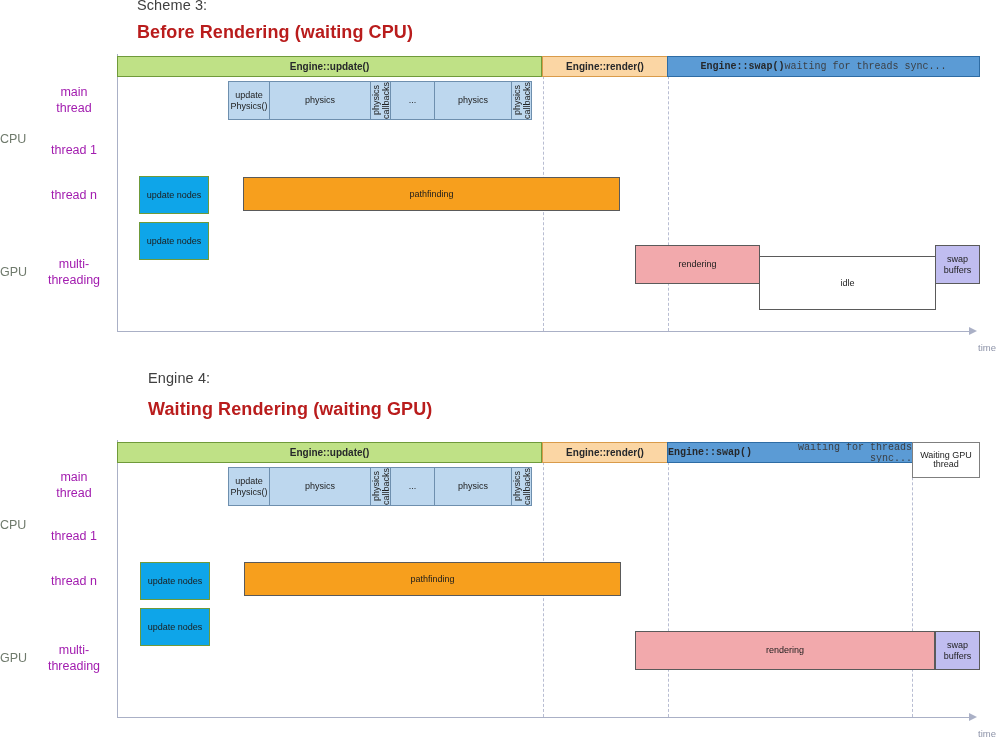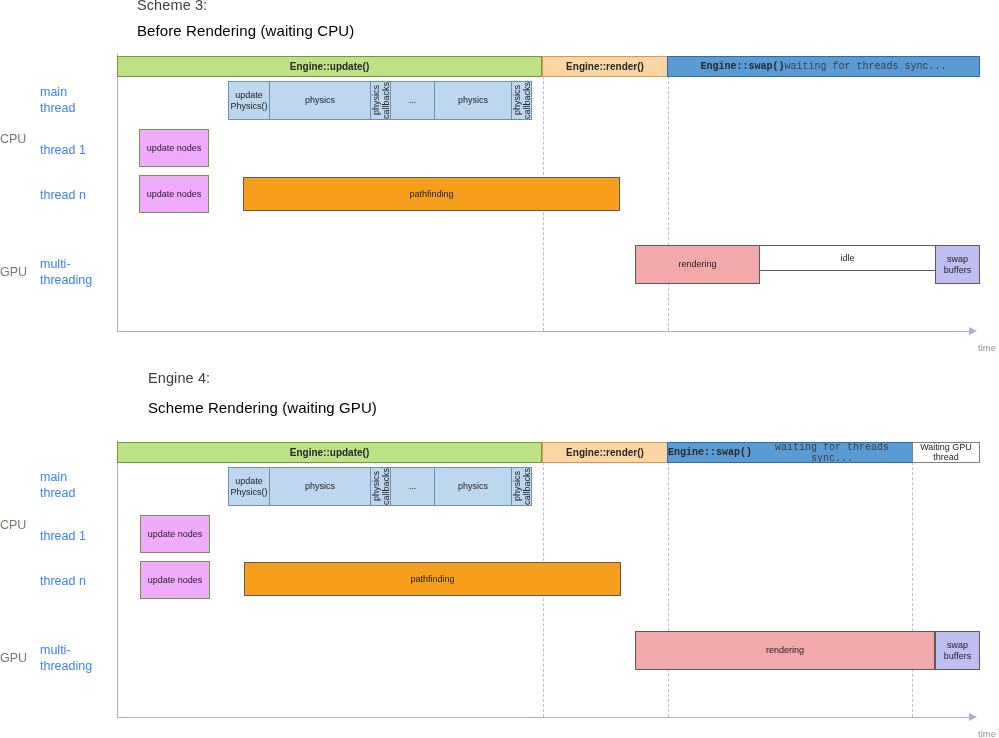--- a/index.html
+++ b/index.html
@@ -15,24 +15,25 @@
 
   .title{
     position:absolute;
     font-size:14.5px;
     color:#404040;
     white-space:nowrap;
     letter-spacing:.1px;
   }
   .subtitle{
     position:absolute;
-    font-size:15px;
-    color:#000000;
+    font-size:18px;
+    color:#b91c1c;
     white-space:nowrap;
     letter-spacing:.1px;
+    font-weight:bold;
   }
 
   
   .axis-v{
     position:absolute;
     width:1px;
     background:#aab0c6;
   }
   .axis-h{
     position:absolute;
@@ -55,21 +56,22 @@
   
   .grp-label{
     position:absolute;
     font-size:12.5px;
     color:#6f7a6c;
     white-space:nowrap;
   }
   .row-label{
     position:absolute;
     font-size:12.5px;
-    color:#3b82f6;
+    color:#a21caf;
+    text-align:center;
     line-height:16px;
     white-space:nowrap;
   }
 
   
   .guide{
     position:absolute;
     width:0;
     border-left:1.6px dashed #b8bdd2;
   }
@@ -83,34 +85,35 @@
     align-items:center;
     justify-content:center;
     text-align:center;
     overflow:hidden;
   }
   .phase{
     font-size:10px;
     font-weight:bold;
     color:#26282b;
     line-height:11px;
+    text-align:right;
   }
   .phase .sub{font-weight:normal;color:#3b3f44;}
   .g-green{background:#bfe186;border-color:#6f9a3a;}
   .g-orange{background:#fbd6a4;border-color:#d99b4a;}
   .g-blue{background:#5b9bd5;border-color:#2e6ca4;font-family:Liberation Mono, monospace;}
   .g-white{background:#ffffff;border-color:#7f7f7f;}
 
   .cell{
     font-size:9px;
     color:#1d1d1d;
     line-height:10.5px;
   }
   .c-lblue{background:#bdd7ee;border-color:#6e8fae;}
-  .c-green{background:#f0abfc;border-color:#6f9a3a;}
+  .c-green{background:#0ea5e9;border-color:#6f9a3a;margin-top:47px;}
   .c-orange{background:#f79f1d;border-color:#5a5a5a;}
   .c-pink{background:#f2a9ac;border-color:#5a5a5a;}
   .c-purple{background:#c0bdf0;border-color:#5a5a5a;}
   .c-white{background:#ffffff;border-color:#5a5a5a;}
 
   .vert{
     writing-mode:vertical-rl;
     transform:rotate(180deg);
     font-size:9px;
     line-height:10px;
@@ -192,35 +195,35 @@
   <div class="blk c-green cell" style="left:139px;top:175px;width:70px;height:38px;">
     <span>update nodes</span>
   </div>
   <div class="blk c-orange cell" style="left:243px;top:177px;width:377px;height:34px;">
     <span>pathfinding</span>
   </div>
 
   <div class="blk c-pink cell" style="left:635px;top:245px;width:125px;height:39px;">
     <span>rendering</span>
   </div>
-  <div class="blk c-white cell" style="left:759px;top:245px;width:177px;height:26px;text-align:right;">
+  <div class="blk c-white cell" style="left:759px;top:256px;width:177px;height:54px;text-align:right;">
     <span>idle</span>
   </div>
   <div class="blk c-purple cell" style="left:935px;top:245px;width:45px;height:39px;">
     <div>
       <div>swap</div>
       <div>buffers</div>
     </div>
   </div>
 </div>
 
 <div class="scheme">
 
   <div class="title" style="left:148px;top:370px;">Engine 4:</div>
-  <div class="subtitle" style="left:148px;top:399px;">Scheme Rendering (waiting GPU)</div>
+  <div class="subtitle" style="left:148px;top:399px;">Waiting Rendering (waiting GPU)</div>
 
   <div class="axis-v" style="left:117px;top:440px;height:277px;"></div>
   <div class="axis-h" style="left:117px;top:717px;width:853px;"></div>
   <div class="axis-arrow" style="left:969px;top:713px;"></div>
   <div class="axis-label" style="left:978px;top:728px;">time</div>
 
   <div class="grp-label" style="left:0px;top:518px;">CPU</div>
   <div class="grp-label" style="left:0px;top:651px;">GPU</div>
 
   <div class="row-label" style="left:40px;top:469px;width:68px;">
@@ -245,21 +248,21 @@
   <div class="blk g-green phase" style="left:117px;top:442px;width:425px;height:21px;">
     <span>Engine::update()</span>
   </div>
   <div class="blk g-orange phase" style="left:542px;top:442px;width:126px;height:21px;">
     <span>Engine::render()</span>
   </div>
   <div class="blk g-blue phase" style="left:667px;top:442px;width:246px;height:21px;">
     <span>Engine::swap()</span>
       <span class="sub"> waiting for threads sync...</span>
   </div>
-  <div class="blk g-white cell" style="left:912px;top:442px;width:68px;height:21px;line-height:9.5px;">
+  <div class="blk g-white cell" style="left:912px;top:442px;width:68px;height:36px;line-height:9.5px;">
     <div>
       <div>Waiting GPU</div>
       <div>thread</div>
     </div>
   </div>
 
   <div class="blk c-lblue cell" style="left:228px;top:467px;width:42px;height:39px;">
     <div>
       <div>update</div>
       <div>Physics()</div>

